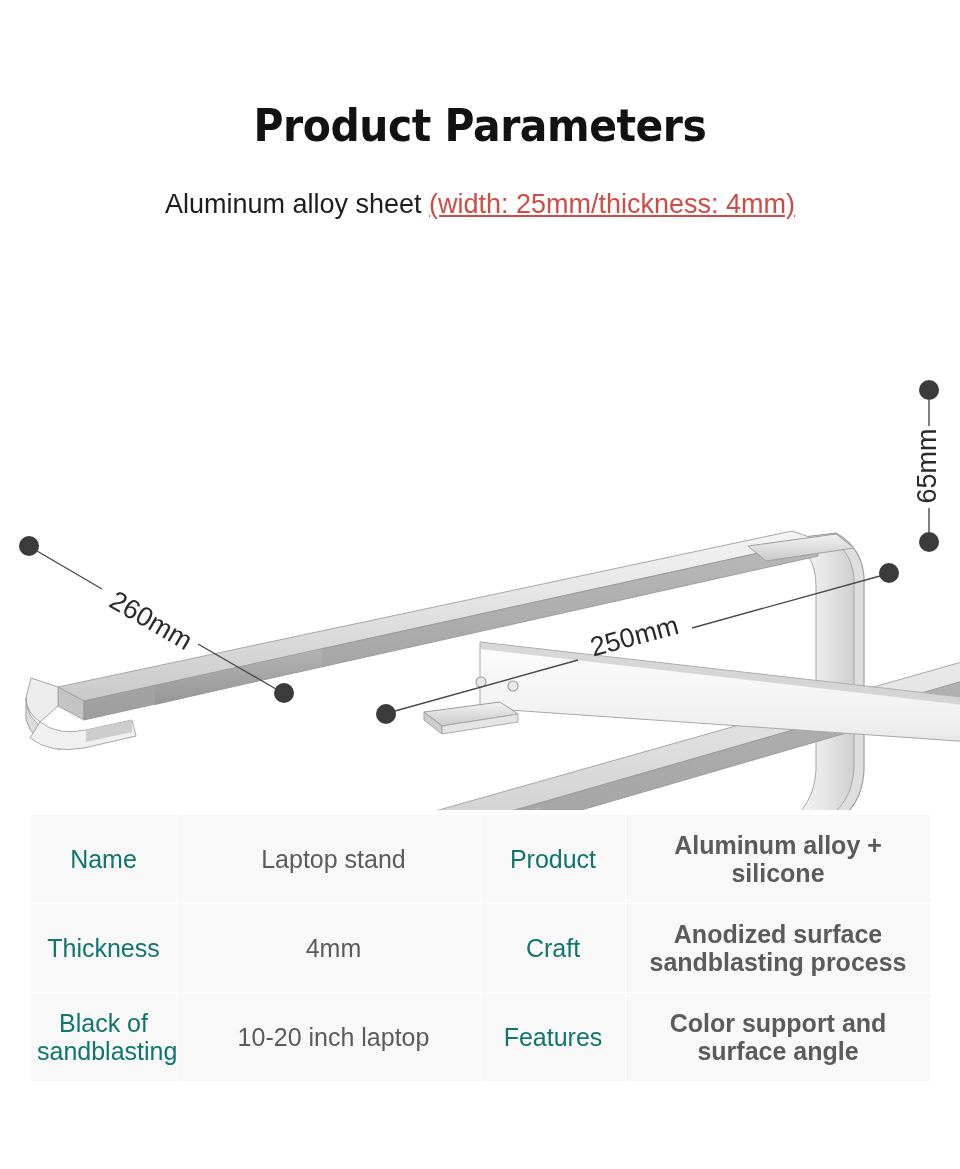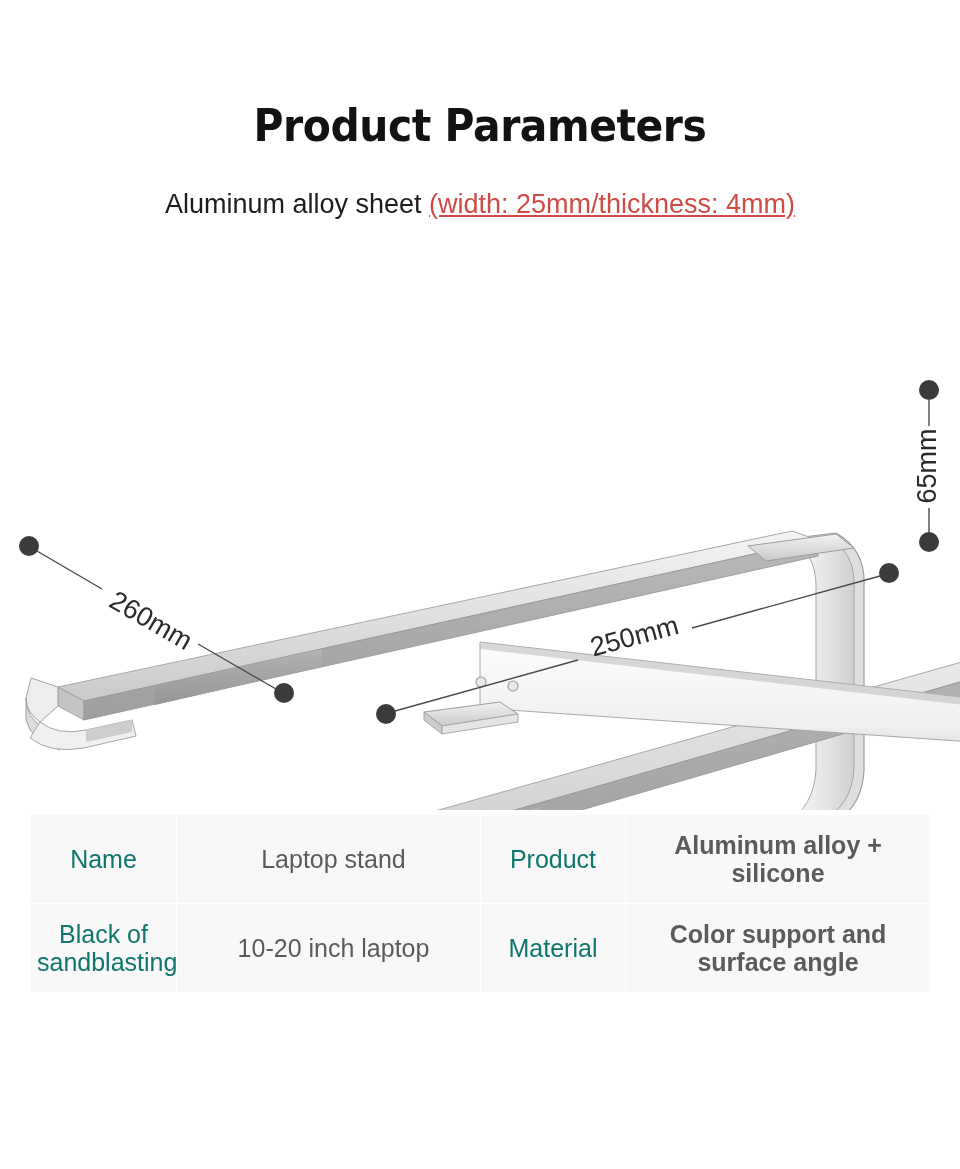--- a/index.html
+++ b/index.html
@@ -229,25 +229,34 @@
     <tr>
       <td class="label">Name</td>
       <td class="value left">Laptop stand</td>
       <td class="label">Product</td>
       <td class="value center">
         <div>Aluminum alloy +</div>
         <div>silicone</div>
       </td>
     </tr>
     <tr>
+      <td class="label">Thickness</td>
+      <td class="value left">4mm</td>
+      <td class="label">Craft</td>
+      <td class="value center">
+        <div>Anodized surface</div>
+        <div>sandblasting process</div>
+      </td>
+    </tr>
+    <tr>
       <td class="label">
         <div>Black of</div>
         <div>sandblasting</div>
       </td>
       <td class="value left">10-20 inch laptop</td>
-      <td class="label">Material</td>
+      <td class="label">Features</td>
       <td class="value center">
         <div>Color support and</div>
         <div>surface angle</div>
       </td>
     </tr>
   </tbody>
 </table>
 
 </body></html>

